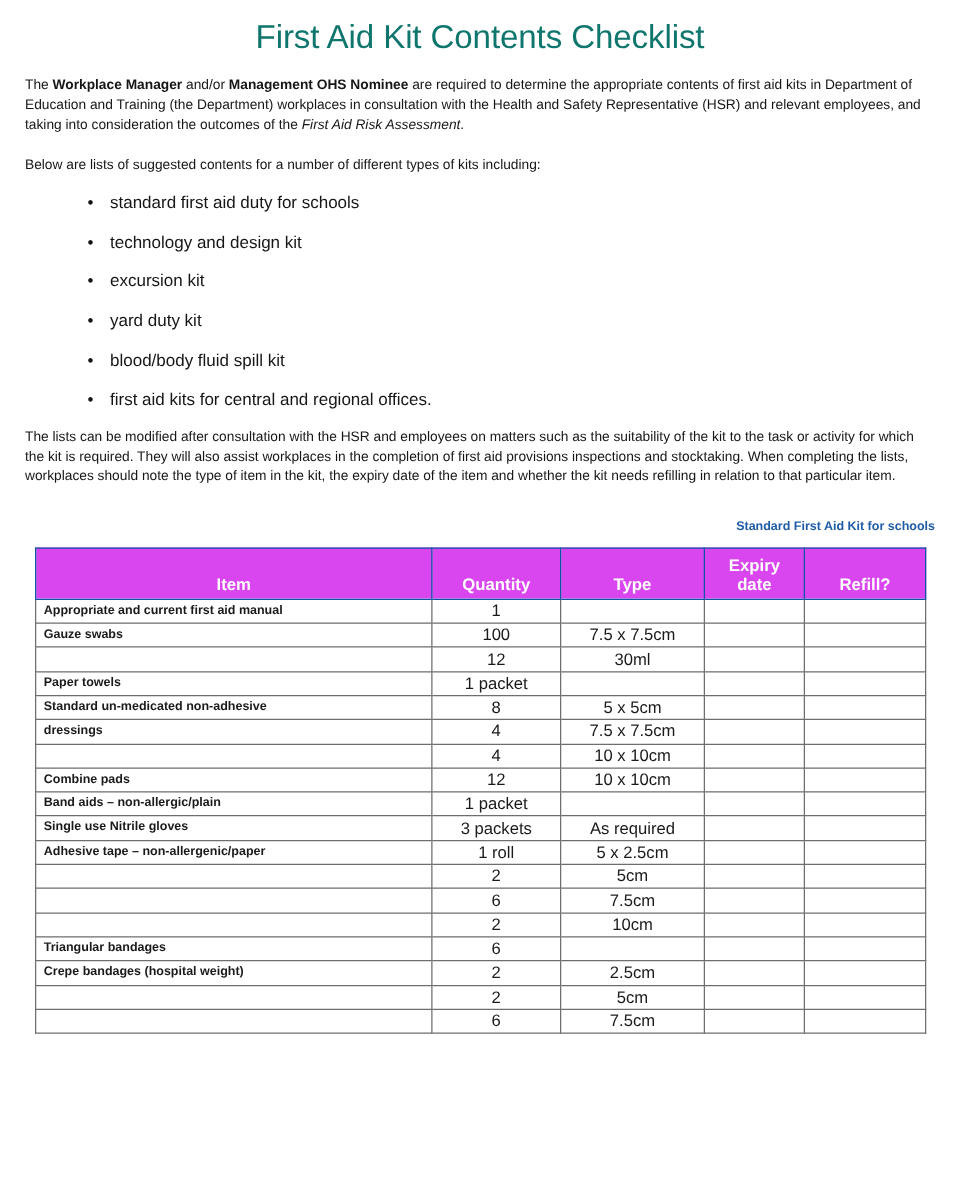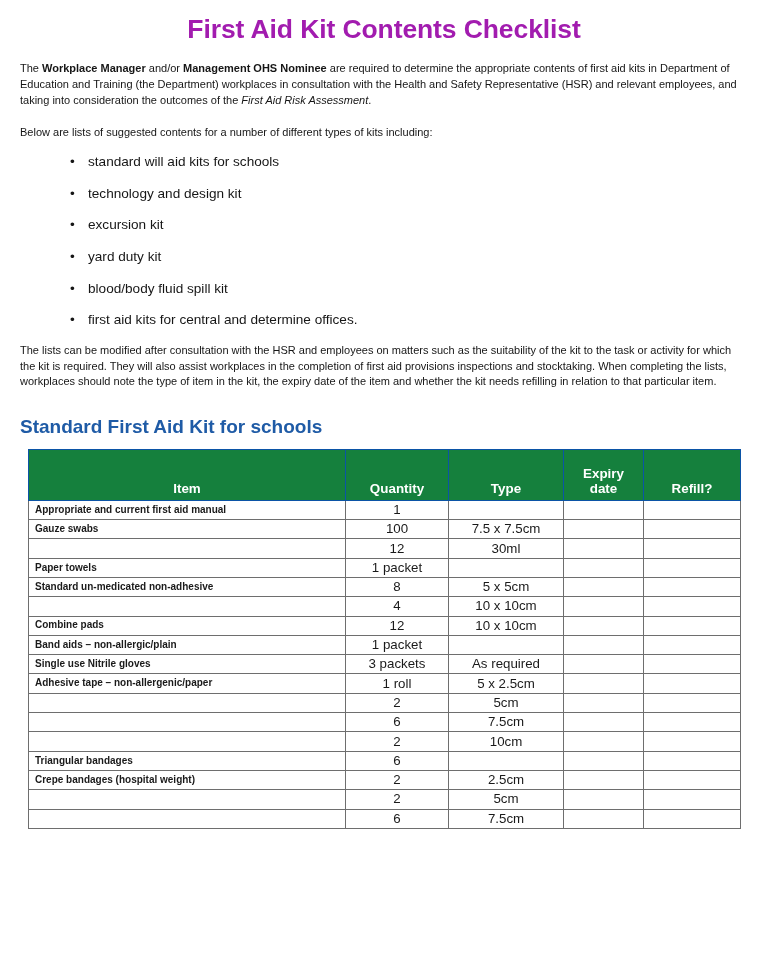--- a/index.html
+++ b/index.html
@@ -19,22 +19,22 @@
   }
   .page {
     position: relative;
     width: 768px;
     height: 957px;
     padding: 0 20px 0 20px;
   }
   .doc-title {
     text-align: center;
     font-size: 26.5px;
-    font-weight: bold;
-    color: #a21caf;
+    font-weight: normal;
+    color: #0f766e;
     letter-spacing: -0.1px;
     margin: 14px 0 16px 0;
     line-height: 1.15;
   }
   .para {
     font-size: 11px;
     line-height: 1.42;
     margin: 17px 0 0 0;
     color: #161616;
     text-align: left;
@@ -58,48 +58,49 @@
   }
   ul.kit-list li .bullet {
     position: absolute;
     left: 50px;
     top: 0;
     font-size: 13.6px;
     line-height: 1.3;
   }
 
   .section-heading {
-    font-size: 19px;
+    font-size: 10px;
     font-weight: bold;
     color: #1f5ba6;
     margin: 26px 0 11px 0;
+    text-align: right;
   }
 
   table.kit-table {
     width: 712px;
     margin: 0 0 0 8px;
     border-collapse: collapse;
     table-layout: fixed;
     font-size: 13.2px;
   }
   table.kit-table col.c-item    { width: 317px; }
   table.kit-table col.c-qty     { width: 103px; }
   table.kit-table col.c-type    { width: 115px; }
   table.kit-table col.c-expiry  { width: 80px; }
   table.kit-table col.c-refill  { width: 97px; }
 
   table.kit-table thead th {
-    background: #15803d;
+    background: #d946ef;
     color: #ffffff;
     font-weight: bold;
     font-size: 13.4px;
     text-align: center;
     vertical-align: bottom;
     padding: 4px 3px 4px 3px;
-    height: 51px;
+    height: 41px;
     border: 1px solid #0b54a6;
     line-height: 1.12;
   }
   table.kit-table thead th.th-item { }
 
   table.kit-table tbody td {
     border: 1px solid #6e6e6e;
     height: 19.3px;
     padding: 0 4px;
     line-height: 1.05;
@@ -130,26 +131,26 @@
 
 <div class="page">
 
   <h1 class="doc-title">First Aid Kit Contents Checklist</h1>
 
   <p class="para"><span>The </span><b>Workplace Manager</b><span> and/or </span><b>Management OHS Nominee</b><span> are required to determine the appropriate contents of first aid kits in Department of Education and Training (the Department) workplaces in consultation with the Health and Safety Representative (HSR) and relevant employees, and taking into consideration the outcomes of the </span><i>First Aid Risk Assessment</i><span>.</span></p>
 
   <p class="para">Below are lists of suggested contents for a number of different types of kits including:</p>
 
   <ul class="kit-list">
-    <li><span class="bullet">•</span><span>standard will aid kits for schools</span></li>
+    <li><span class="bullet">•</span><span>standard first aid duty for schools</span></li>
     <li><span class="bullet">•</span><span>technology and design kit</span></li>
     <li><span class="bullet">•</span><span>excursion kit</span></li>
     <li><span class="bullet">•</span><span>yard duty kit</span></li>
     <li><span class="bullet">•</span><span>blood/body fluid spill kit</span></li>
-    <li><span class="bullet">•</span><span>first aid kits for central and determine offices.</span></li>
+    <li><span class="bullet">•</span><span>first aid kits for central and regional offices.</span></li>
   </ul>
 
   <p class="para tight">The lists can be modified after consultation with the HSR and employees on matters such as the suitability of the kit to the task or activity for which the kit is required. They will also assist workplaces in the completion of first aid provisions inspections and stocktaking. When completing the lists, workplaces should note the type of item in the kit, the expiry date of the item and whether the kit needs refilling in relation to that particular item.</p>
 
   <h2 class="section-heading">Standard First Aid Kit for schools</h2>
 
   <table class="kit-table">
     <colgroup>
       <col class="c-item">
         <col class="c-qty">
@@ -196,20 +197,27 @@
           <td class="refill"></td>
         </tr>
         <tr>
           <td class="item">Standard un-medicated non-adhesive</td>
           <td class="qty">8</td>
           <td class="type">5 x 5cm</td>
           <td class="expiry"></td>
           <td class="refill"></td>
         </tr>
         <tr>
+          <td class="item">dressings</td>
+          <td class="qty">4</td>
+          <td class="type">7.5 x 7.5cm</td>
+          <td class="expiry"></td>
+          <td class="refill"></td>
+        </tr>
+        <tr>
           <td class="item blank"></td>
           <td class="qty">4</td>
           <td class="type">10 x 10cm</td>
           <td class="expiry"></td>
           <td class="refill"></td>
         </tr>
         <tr>
           <td class="item">Combine pads</td>
           <td class="qty">12</td>
           <td class="type">10 x 10cm</td>

